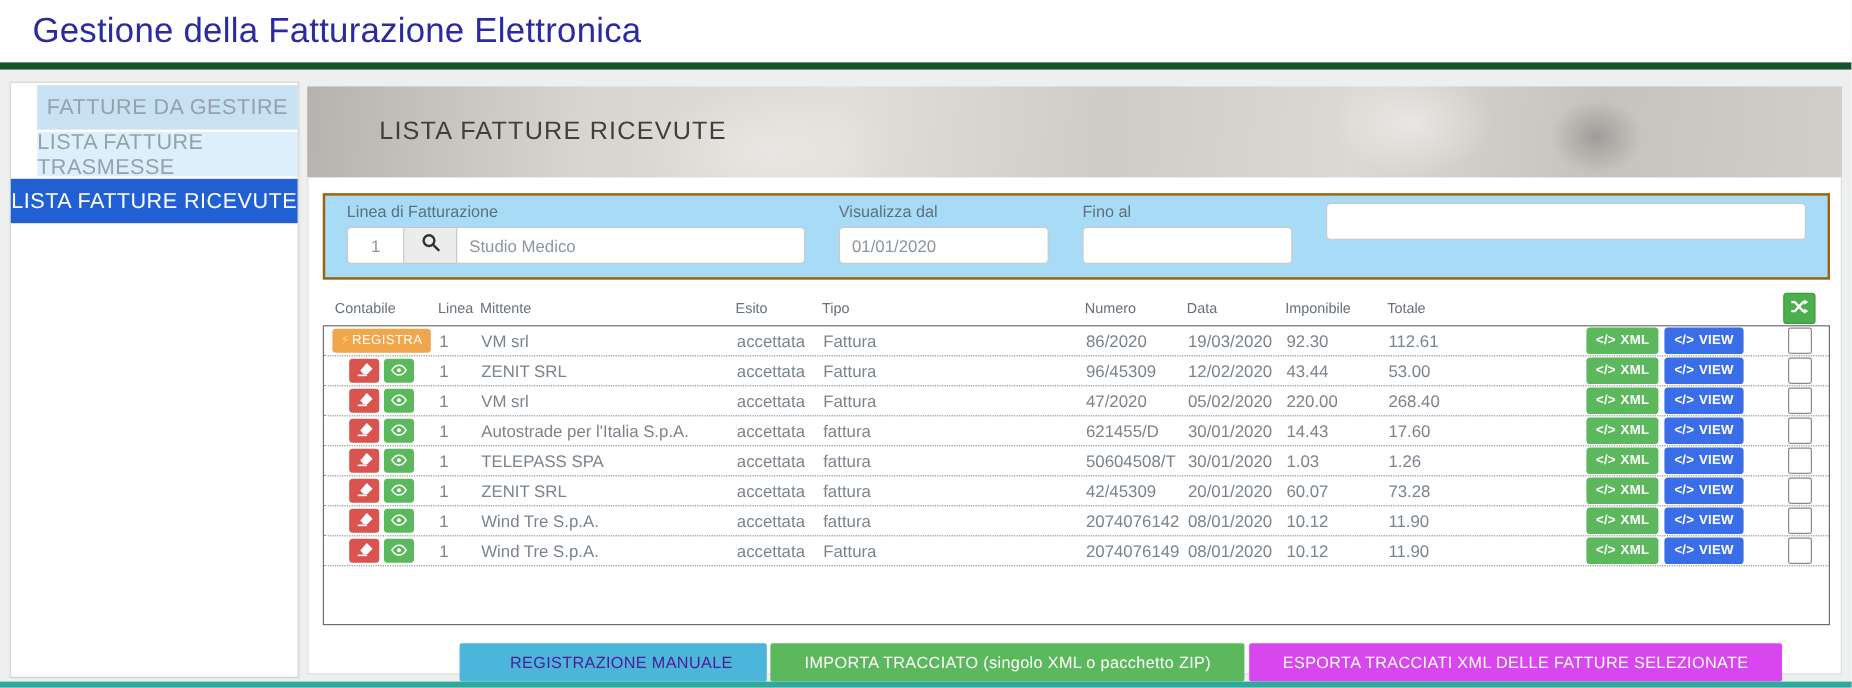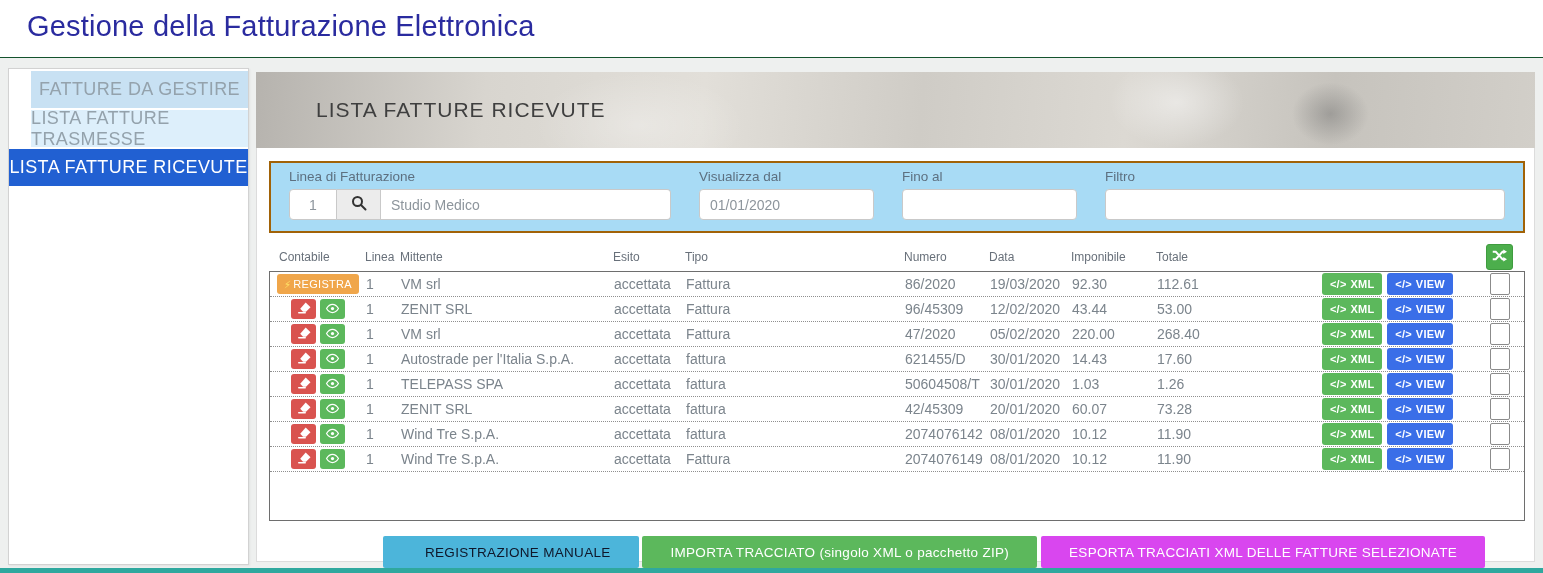--- a/index.html
+++ b/index.html
@@ -1,21 +1,21 @@
 <!DOCTYPE html>
 <html><head>
 <meta charset="utf-8">
 <style>
   * { box-sizing: border-box; margin: 0; padding: 0; }
   html,body { width: 1543px; height: 573px; overflow: hidden;
     font-family: "Liberation Sans", "DejaVu Sans", sans-serif; background: #eef0ef; }
 
   
   .topbar { background: #ffffff; height: 58px; padding: 10px 0 0 27px;
-    border-bottom: 1px solid #14532d; }
+    border-bottom: 6px solid #14532d; }
   .topbar h1 { font-size: 29px; font-weight: 400; letter-spacing: 0.2px; color: #2a2b9f; }
 
   
   .layout { display: flex; padding: 10px 8px 0 8px; height: 510px; }
 
   
   .sidebar { width: 255px; height: 497px; background: #ffffff;
     border: 1px solid #d2d2d2; box-shadow: 1px 1px 2px rgba(0,0,0,.06); padding-top: 2px; }
   .nav-item { height: 37px; margin: 0 0 2px 22px; display: flex; align-items: center;
     justify-content: center; font-size: 18px; letter-spacing: .4px; color: #94a2ac;
@@ -83,21 +83,21 @@
   .code-btn.view { background: #3a6ee8; }
   .cell-check { display: flex; justify-content: center; }
   .cb { width: 20px; height: 22px; background: #fff; border: 1px solid #8b8b8b;
     border-radius: 2px; cursor: pointer; }
 
   
   .footer-row { display: flex; align-items: center; justify-content: space-between;
     margin-top: 15px; padding: 0 40px 0 114px; }
   .big-btn { height: 32px; border: none; border-radius: 2px; font-size: 13.5px;
     letter-spacing: .3px; padding: 0 28px; cursor: pointer; font-family: inherit; }
-  .big-btn.manual { background: #4cb5da; color: #0f172a; padding-left: 42px; }
+  .big-btn.manual { background: #4cb5da; color: #4c1d95; padding-left: 42px; }
   .big-btn.import { background: #5cb85c; color: #ffffff; }
   .big-btn.export { background: #d946ef; color: #ffffff; }
 
   .bottom-bar { position: absolute; left: 0; bottom: 0; width: 100%; height: 5px;
     background: #2fa89e; }
 </style>
 </head>
 <body>
 
 <header class="topbar">
@@ -147,21 +147,20 @@
             <input class="fld date" value="01/01/2020" style="">
           </div>
         </div>
         <div class="fgroup">
           <span class="flabel">Fino al</span>
           <div class="frow">
             <input class="fld date" value="" style="">
           </div>
         </div>
         <div class="fgroup grow">
-          <span class="flabel">Filtro</span>
           <div class="frow">
             <input class="fld" value="" style="">
           </div>
         </div>
       </div>
 
       <div class="thead-row grid-cols">
         <span class="pad">Contabile</span>
         <span>Linea</span>
         <span>Mittente</span>

